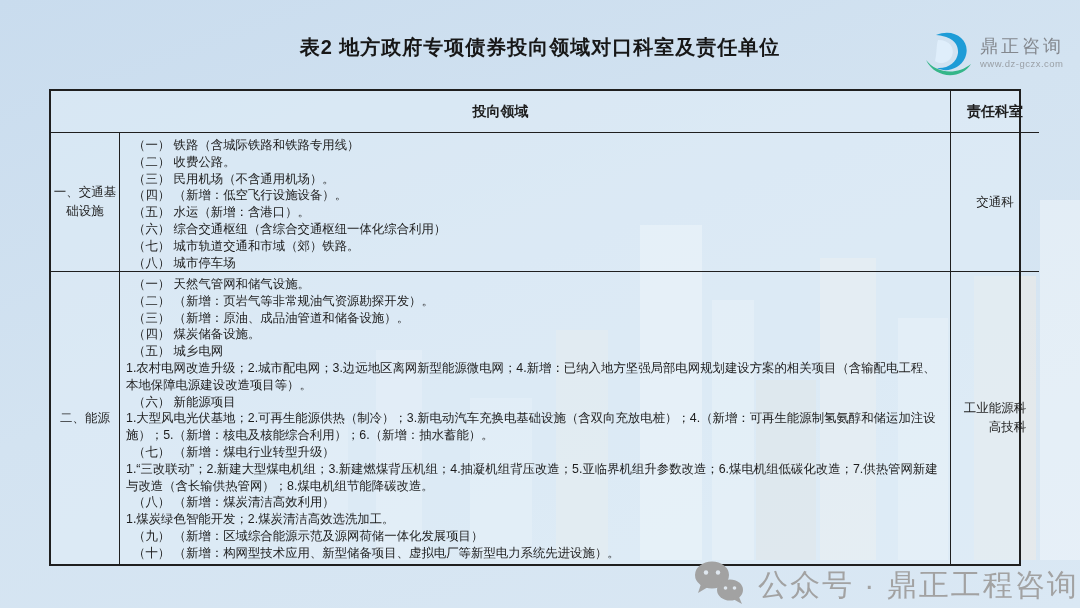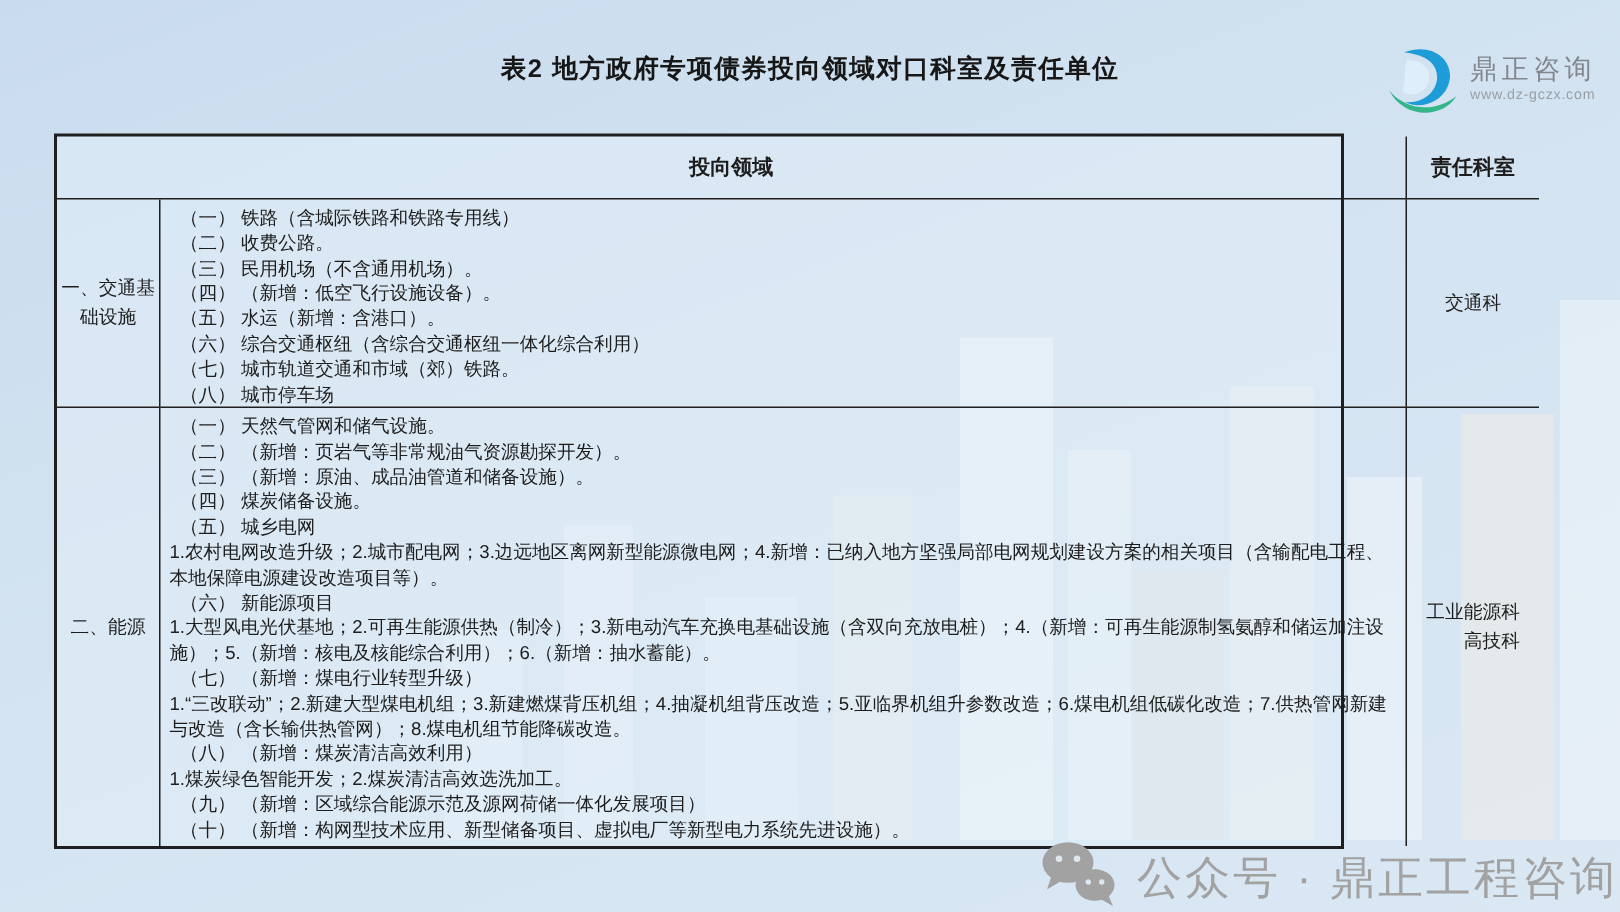--- a/index.html
+++ b/index.html
@@ -10,35 +10,35 @@
     background: linear-gradient(160deg, #c9dcee 0%, #d3e3f1 45%, #dae8f4 100%);
     color: #1d1d1d;
   }
 
   
   .skyline { position: absolute; inset: 0; z-index: 0; }
   .skyline div { position: absolute; }
 
   .page-title {
     position: absolute; top: 34px; left: 0; width: 100%;
-    text-align: center; font-size: 17px; font-weight: bold;
+    text-align: center; font-size: 20px; font-weight: bold;
     color: #171717; letter-spacing: 1px; z-index: 3;
   }
 
   .logo {
     position: absolute; top: 28px; right: 16px;
     display: flex; align-items: center; gap: 6px; z-index: 3;
   }
   .logo-text { display: flex; flex-direction: column; line-height: 1.1; }
   .logo-name { font-size: 18px; font-weight: normal; color: #83878d; letter-spacing: 3px; }
   .logo-site { font-size: 9.5px; color: #9aa0a6; letter-spacing: 0.5px; margin-top: 2px; }
 
   .bond-table {
-    position: absolute; left: 36px; top: 89px;
-    width: 860px; height: 477px;
+    position: absolute; left: 49px; top: 89px;
+    width: 972px; height: 477px;
     border: 2px solid #1f1f1f;
     background: rgba(226, 238, 248, 0.55);
     display: grid;
     grid-template-columns: 69px 831px 88px;
     grid-template-rows: 42px 139px 292px;
     z-index: 1;
   }
   .cell {
     border-right: 1.5px solid #1f1f1f;
     border-bottom: 1.5px solid #1f1f1f;

